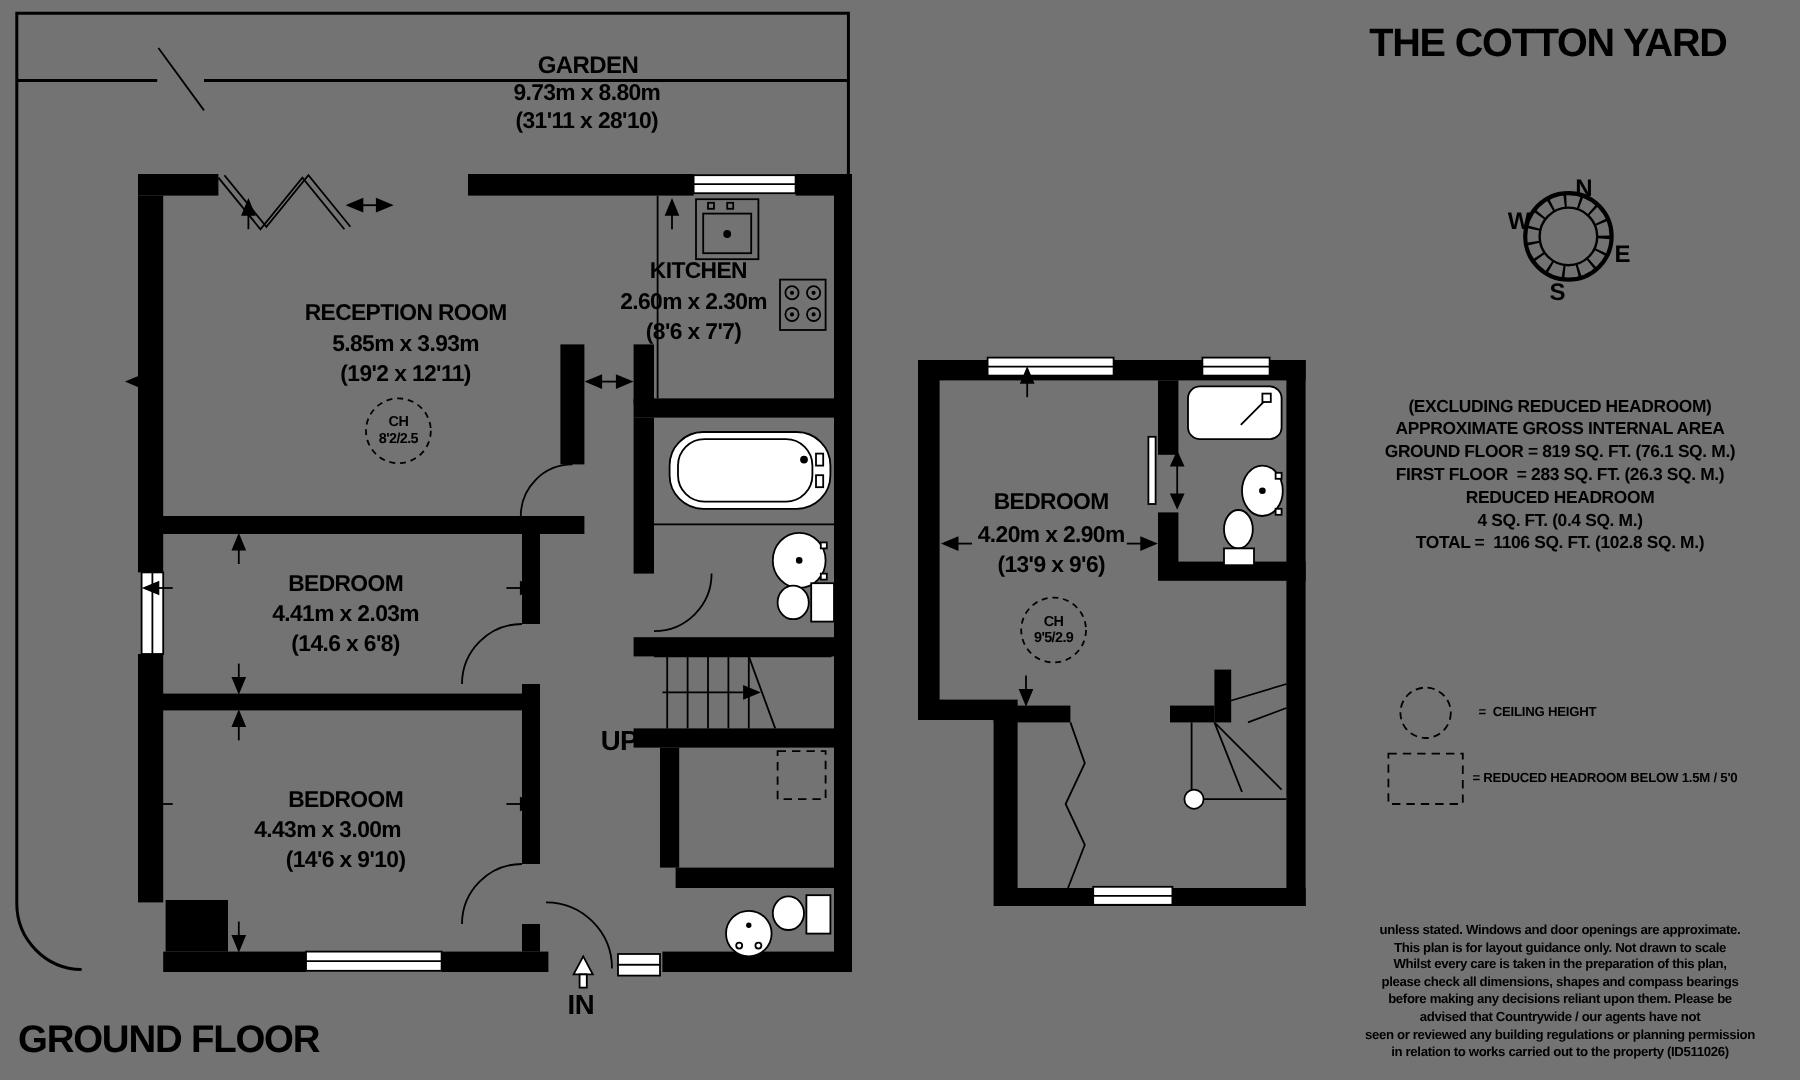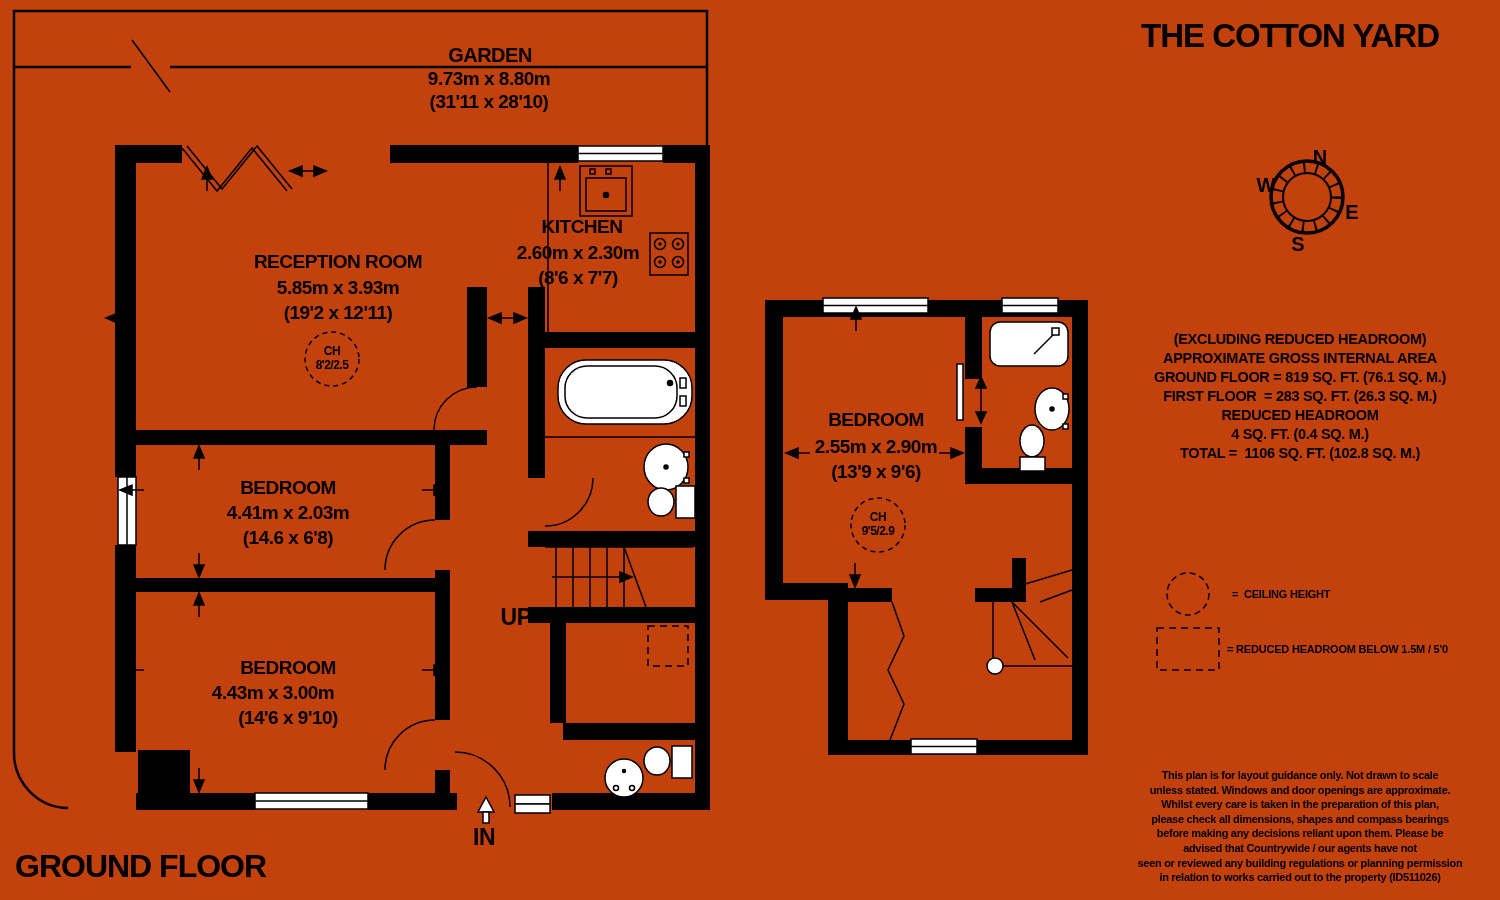--- a/index.html
+++ b/index.html
@@ -1,16 +1,16 @@
 <!DOCTYPE html>
 <html><head>
 <meta charset="utf-8">
 <style>
   html,body{margin:0;padding:0;background:#fff;}
-  #canvas{position:relative;width:1500px;height:900px;background:#c2410c;overflow:hidden;
+  #canvas{position:relative;width:1500px;height:900px;background:#737373;overflow:hidden;
           font-family:"Liberation Sans","DejaVu Sans",sans-serif;font-weight:bold;color:#000;}
   #plan-svg{position:absolute;left:0;top:0;}
   .lbl{position:absolute;transform:translate(-50%,-50%);white-space:pre;text-align:center;
        font-weight:bold;color:#000;line-height:1.1;}
   .room-name,.room-dim{font-size:19px;letter-spacing:-0.5px;}
   .garden-name{font-size:20px;letter-spacing:-0.5px;}
   .ch-text{font-size:12px;letter-spacing:-0.5px;}
   .updown{font-size:23px;letter-spacing:-0.5px;}
   .floor-label{position:absolute;font-size:32px;letter-spacing:-1px;white-space:nowrap;}
   .main-title{font-size:33px;letter-spacing:-1px;}
@@ -320,21 +320,21 @@
 <div class="lbl room-dim" style="left:288px;top:538px;">(14.6 x 6'8)</div>
 
 <div class="lbl room-name" style="left:288px;top:668px;">BEDROOM</div>
 <div class="lbl room-dim" style="left:273px;top:693px;">4.43m x 3.00m</div>
 <div class="lbl room-dim" style="left:288px;top:718px;">(14'6 x 9'10)</div>
 
 <div class="lbl updown" style="left:516px;top:577px;margin-top:41px;">UP</div>
 <div class="lbl updown" style="left:484px;top:838px;">IN</div>
 
 <div class="lbl room-name" style="left:876px;top:420px;">BEDROOM</div>
-<div class="lbl room-dim" style="left:876px;top:447px;">2.55m x 2.90m</div>
+<div class="lbl room-dim" style="left:876px;top:447px;">4.20m x 2.90m</div>
 <div class="lbl room-dim" style="left:876px;top:472px;">(13'9 x 9'6)</div>
 <div class="lbl ch-text" style="left:878px;top:518px;">CH</div>
 <div class="lbl ch-text" style="left:878px;top:532px;">9'5/2.9</div>
 
 <div class="floor-label" style="left:15px;top:848px;">GROUND FLOOR</div>
 
 <div class="lbl compass-letter" style="left:1320px;top:157px;">N</div>
 <div class="lbl compass-letter" style="left:1352px;top:212px;">E</div>
 <div class="lbl compass-letter" style="left:1298px;top:244px;">S</div>
 <div class="lbl compass-letter" style="left:1266px;top:185px;">W</div>
@@ -346,22 +346,22 @@
   <div>FIRST FLOOR  = 283 SQ. FT. (26.3 SQ. M.)</div>
   <div>REDUCED HEADROOM</div>
   <div>4 SQ. FT. (0.4 SQ. M.)</div>
   <div>TOTAL =  1106 SQ. FT. (102.8 SQ. M.)</div>
 </div>
 
 <div class="legend-text" style="left:1232px;top:594px;">=  CEILING HEIGHT</div>
 <div class="legend-text" style="left:1227px;top:649px;">= REDUCED HEADROOM BELOW 1.5M / 5'0</div>
 
 <div class="disclaimer-block">
+  <div>unless stated. Windows and door openings are approximate.</div>
   <div>This plan is for layout guidance only. Not drawn to scale</div>
-  <div>unless stated. Windows and door openings are approximate.</div>
   <div>Whilst every care is taken in the preparation of this plan,</div>
   <div>please check all dimensions, shapes and compass bearings</div>
   <div>before making any decisions reliant upon them. Please be</div>
   <div>advised that Countrywide / our agents have not</div>
   <div>seen or reviewed any building regulations or planning permission</div>
   <div>in relation to works carried out to the property (ID511026)</div>
 </div>
 
 </div>
 

